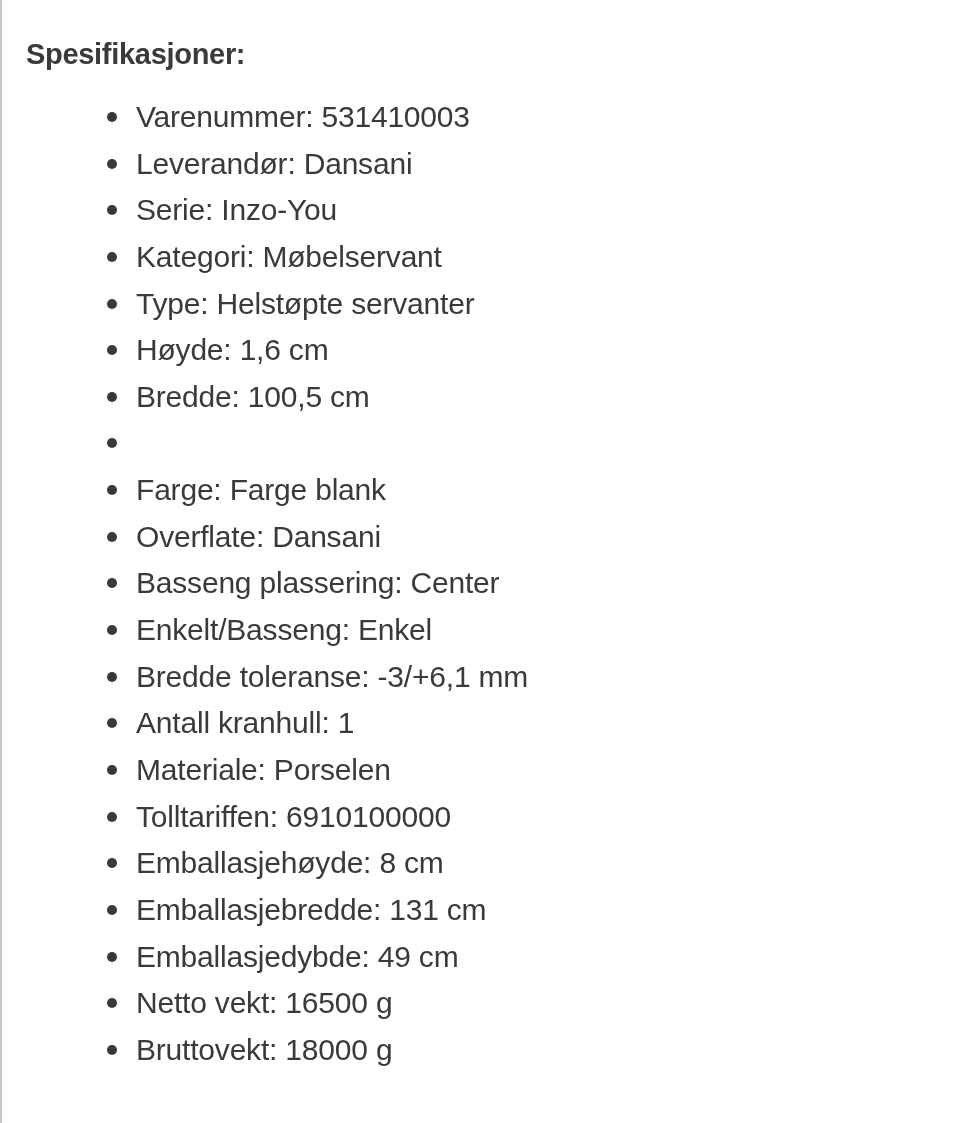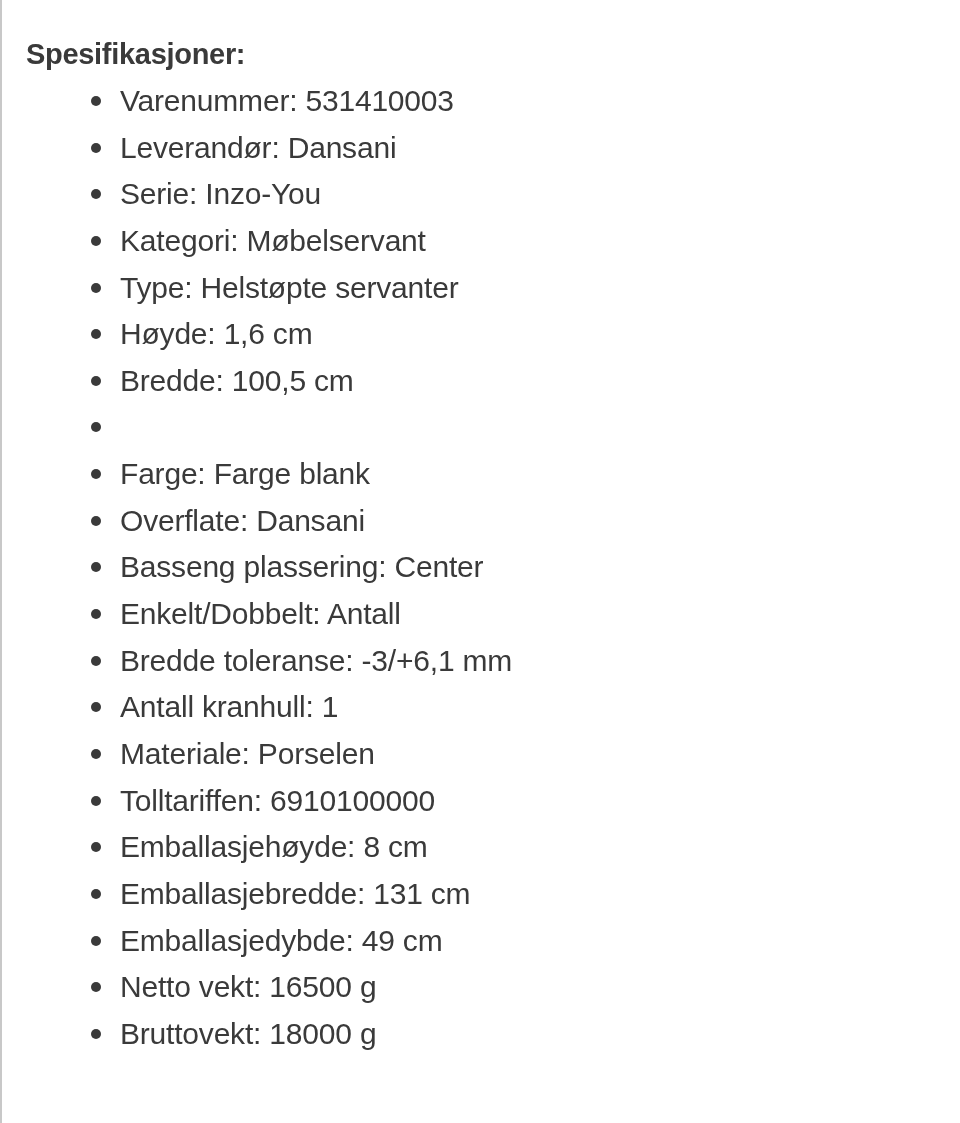--- a/index.html
+++ b/index.html
@@ -32,21 +32,21 @@
       font-size: 29px;
       font-weight: bold;
       line-height: 40px;
       color: #3a3a3a;
       letter-spacing: -0.3px;
     }
     .spec-list {
       position: absolute;
       left: 0;
       top: 81px;
-      margin: 0;
+      margin: 16px;
       padding: 0;
       list-style: none;
     }
     .spec-item {
       position: relative;
       height: 46.65px;
       line-height: 40px;
       font-size: 30px;
       padding-left: 118px;
       white-space: nowrap;
@@ -72,21 +72,21 @@
     <li class="spec-item"><span class="bullet"></span><span>Leverandør: Dansani</span></li>
     <li class="spec-item"><span class="bullet"></span><span>Serie: Inzo-You</span></li>
     <li class="spec-item"><span class="bullet"></span><span>Kategori: Møbelservant</span></li>
     <li class="spec-item"><span class="bullet"></span><span>Type: Helstøpte servanter</span></li>
     <li class="spec-item"><span class="bullet"></span><span>Høyde: 1,6 cm</span></li>
     <li class="spec-item"><span class="bullet"></span><span>Bredde: 100,5 cm</span></li>
     <li class="spec-item"><span class="bullet"></span></li>
     <li class="spec-item"><span class="bullet"></span><span>Farge: Farge blank</span></li>
     <li class="spec-item"><span class="bullet"></span><span>Overflate: Dansani</span></li>
     <li class="spec-item"><span class="bullet"></span><span>Basseng plassering: Center</span></li>
-    <li class="spec-item"><span class="bullet"></span><span>Enkelt/Dobbelt: Antall</span></li>
+    <li class="spec-item"><span class="bullet"></span><span>Enkelt/Basseng: Enkel</span></li>
     <li class="spec-item"><span class="bullet"></span><span>Bredde toleranse: -3/+6,1 mm</span></li>
     <li class="spec-item"><span class="bullet"></span><span>Antall kranhull: 1</span></li>
     <li class="spec-item"><span class="bullet"></span><span>Materiale: Porselen</span></li>
     <li class="spec-item"><span class="bullet"></span><span>Tolltariffen: 6910100000</span></li>
     <li class="spec-item"><span class="bullet"></span><span>Emballasjehøyde: 8 cm</span></li>
     <li class="spec-item"><span class="bullet"></span><span>Emballasjebredde: 131 cm</span></li>
     <li class="spec-item"><span class="bullet"></span><span>Emballasjedybde: 49 cm</span></li>
     <li class="spec-item"><span class="bullet"></span><span>Netto vekt: 16500 g</span></li>
     <li class="spec-item"><span class="bullet"></span><span>Bruttovekt: 18000 g</span></li>
   </ul>

